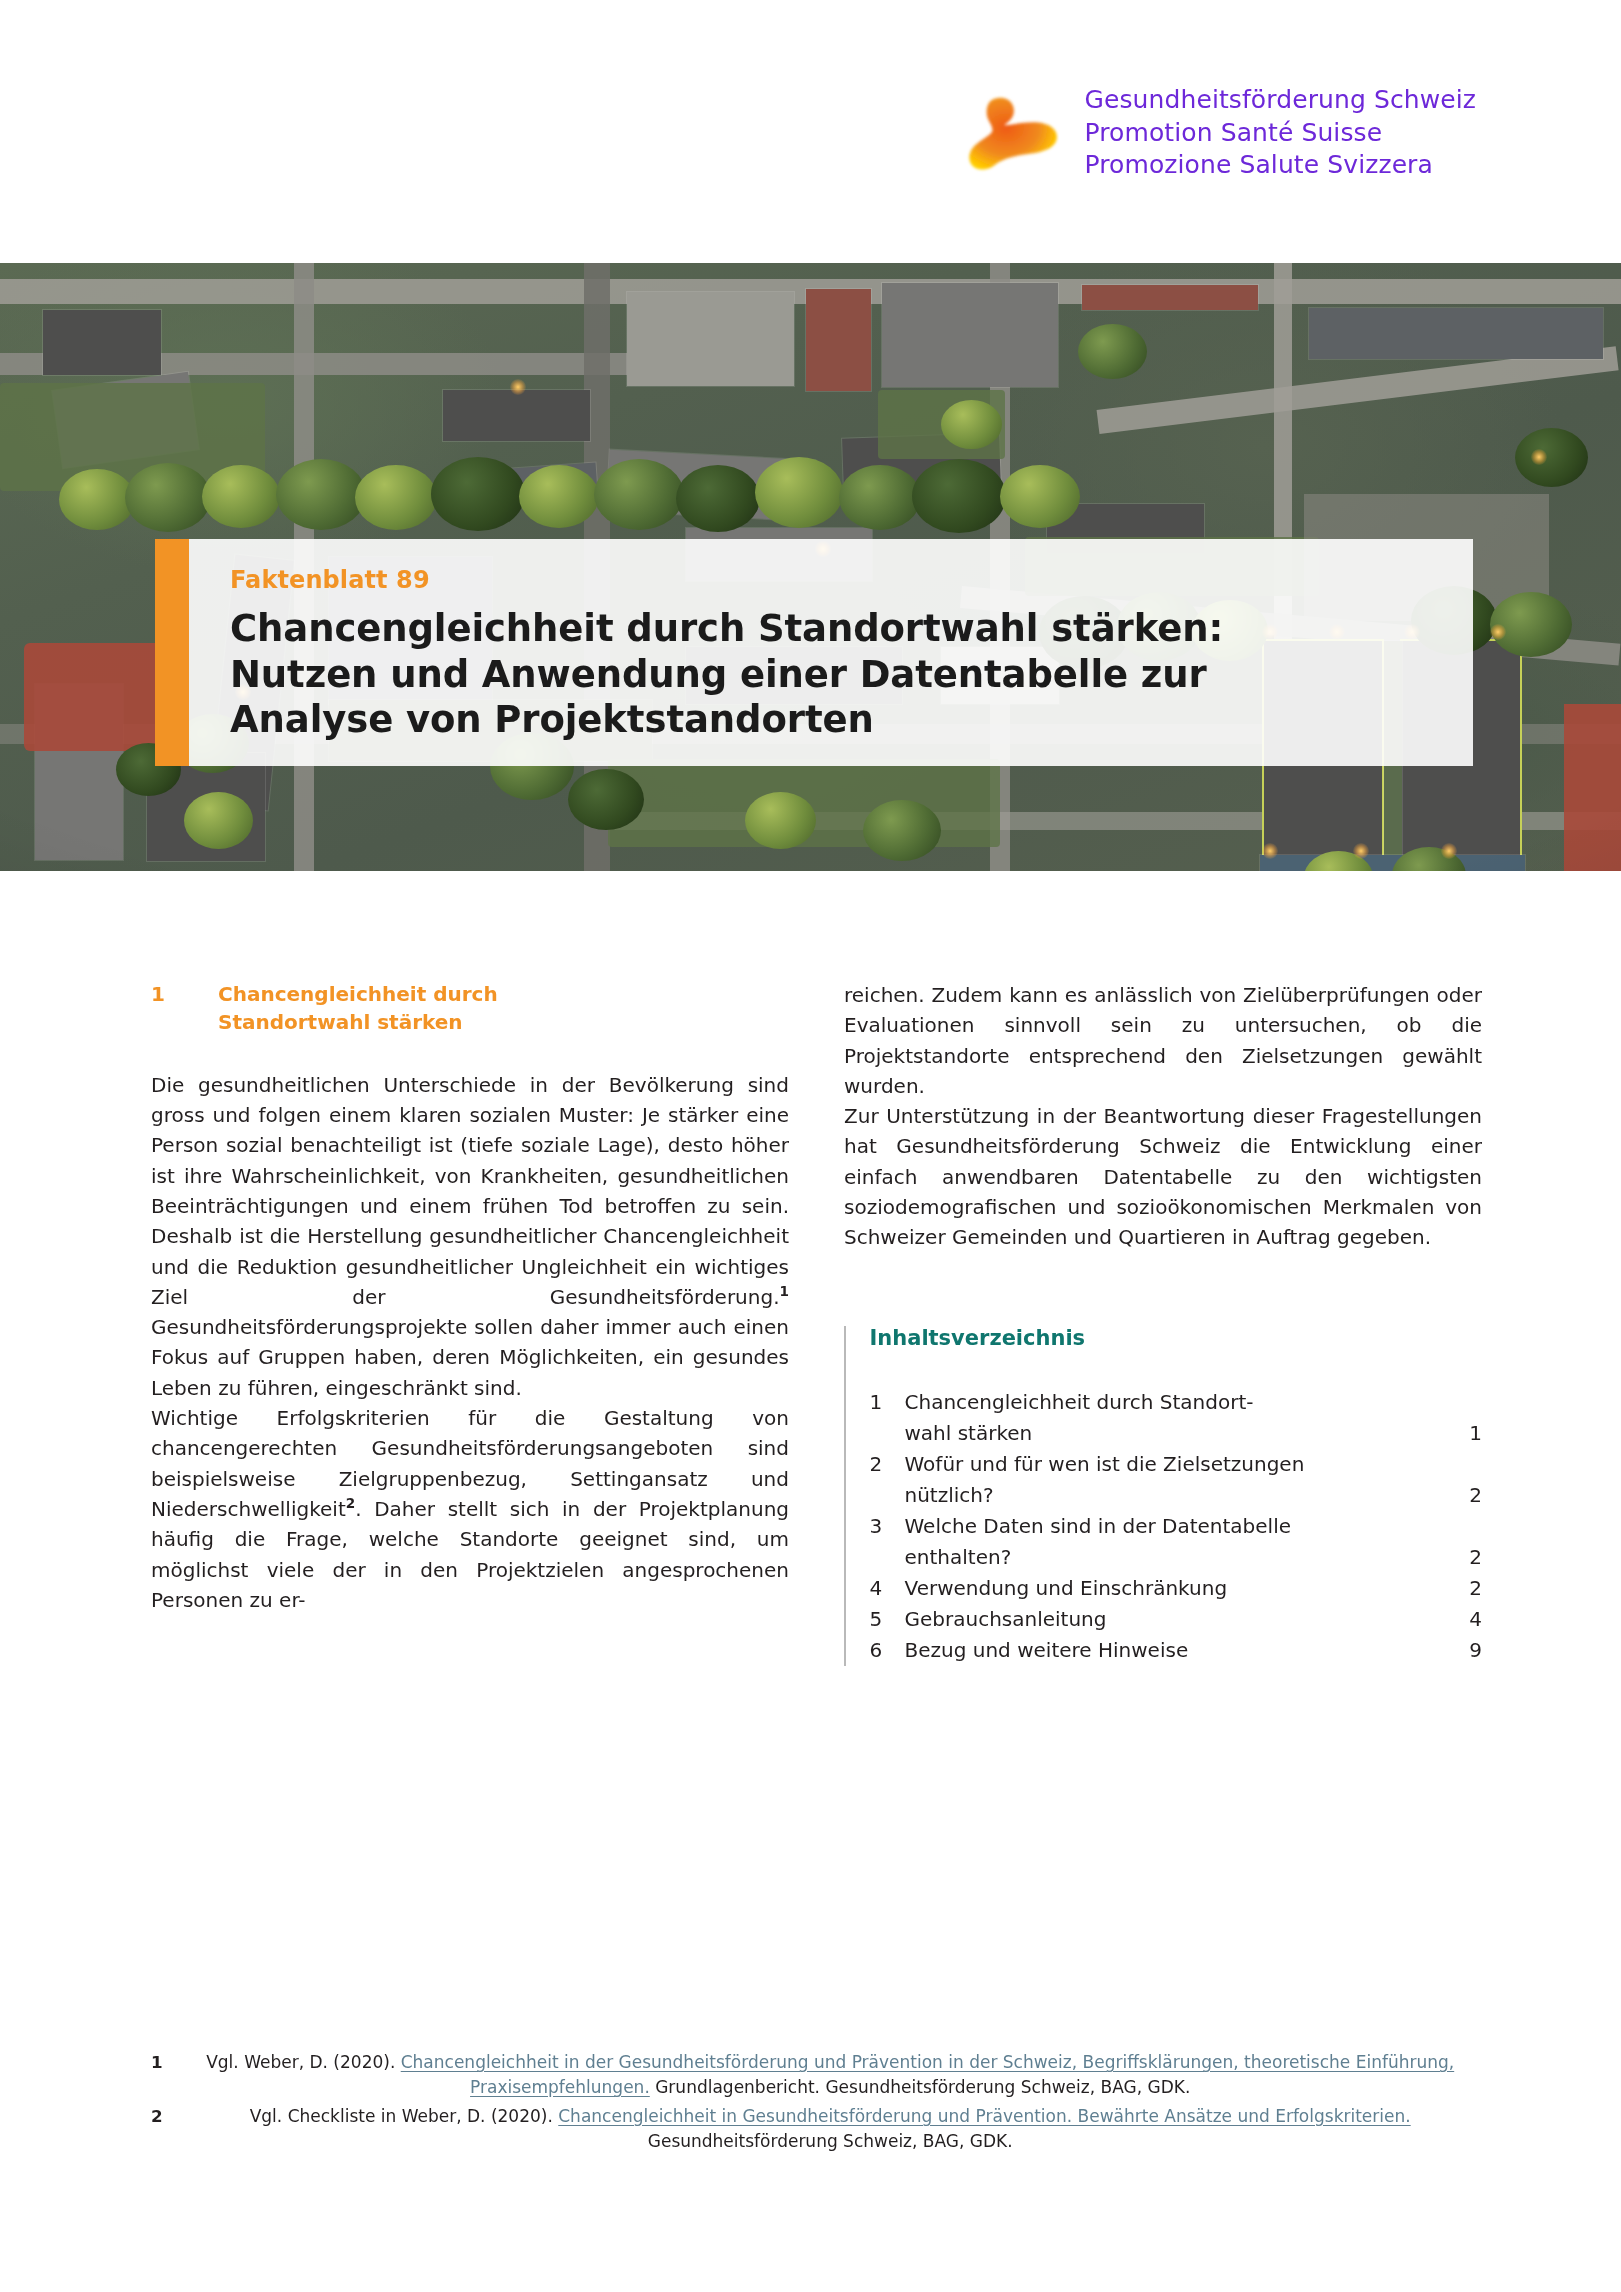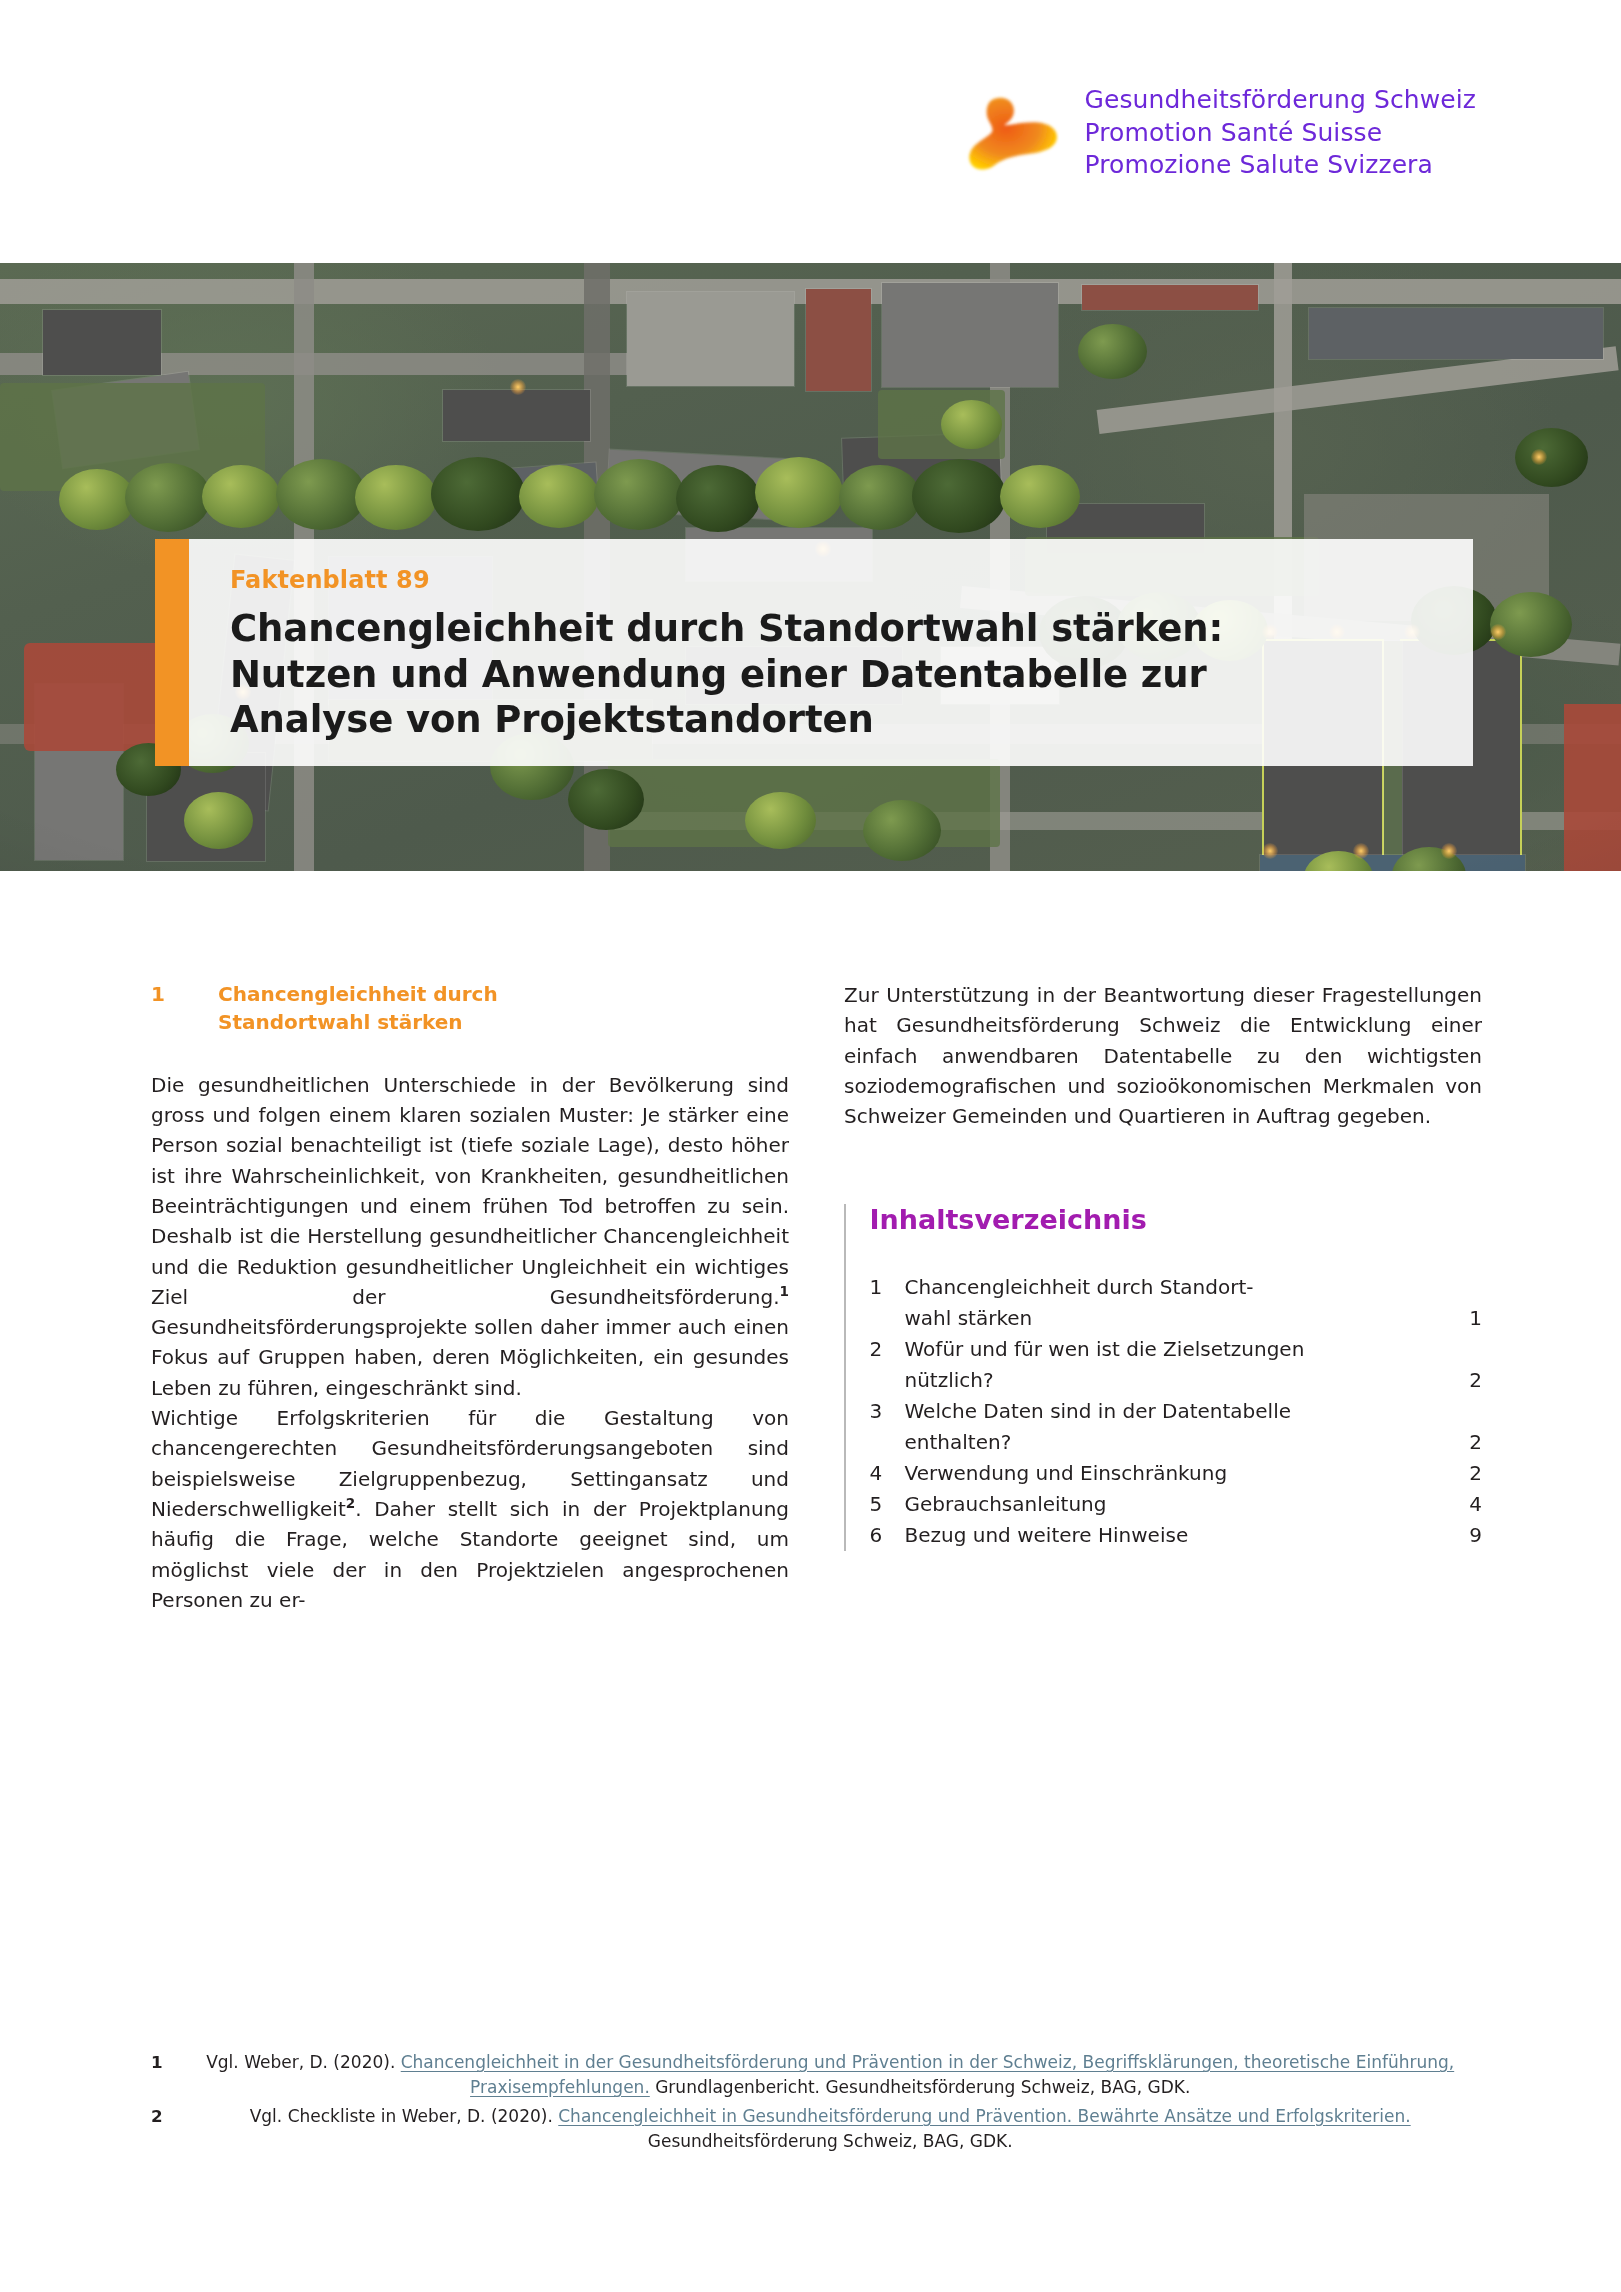--- a/index.html
+++ b/index.html
@@ -211,23 +211,23 @@
   p.body + p.body { margin-top: 0; }
   sup { font-size: 0.68em; vertical-align: super; line-height: 0; font-weight: 700; }
 
   
   .toc {
     margin-top: 73px;
     border-left: 2px solid #b9b9b9;
     padding-left: 23.5px;
   }
   .toc-title {
-    color: #a21caf;
+    color: #0f766e;
     font-weight: 700;
-    font-size: 27px;
+    font-size: 21px;
     margin: 0 0 37px 0;
   }
   .toc-list { }
   .toc-row {
     display: flex;
     align-items: flex-start;
     font-size: 20px;
     line-height: 1.55;
     color: #231f20;
   }
@@ -429,20 +429,21 @@
         <span class="tl">Standortwahl stärken</span>
       </div>
     </div>
 
     <p class="body"><span>Die gesundheitlichen Unterschiede in der Bevölkerung sind gross und folgen einem klaren sozialen Muster: Je stärker eine Person sozial benachteiligt ist (tiefe soziale Lage), desto höher ist ihre Wahrscheinlichkeit, von Krankheiten, gesundheitlichen Beeinträchtigungen und einem frühen Tod betroffen zu sein. Deshalb ist die Herstellung gesundheitlicher Chancengleichheit und die Reduktion gesundheitlicher Ungleichheit ein wichtiges Ziel der Gesundheitsförderung.</span><sup>1</sup><span> Gesundheitsförderungsprojekte sollen daher immer auch einen Fokus auf Gruppen haben, deren Möglichkeiten, ein gesundes Leben zu führen, eingeschränkt sind.</span></p>
 
     <p class="body"><span>Wichtige Erfolgskriterien für die Gestaltung von chancengerechten Gesundheitsförderungsangeboten sind beispielsweise Zielgruppenbezug, Settingansatz und Niederschwelligkeit</span><sup>2</sup><span>. Daher stellt sich in der Projektplanung häufig die Frage, welche Standorte geeignet sind, um möglichst viele der in den Projektzielen angesprochenen Personen zu er-</span></p>
   </div>
 
   <div class="col">
+    <p class="body">reichen. Zudem kann es anlässlich von Zielüberprüfungen oder Evaluationen sinnvoll sein zu untersuchen, ob die Projektstandorte entsprechend den Zielsetzungen gewählt wurden.</p>
     <p class="body">Zur Unterstützung in der Beantwortung dieser Fragestellungen hat Gesundheitsförderung Schweiz die Entwicklung einer einfach anwendbaren Datentabelle zu den wichtigsten soziodemografischen und sozioökonomischen Merkmalen von Schweizer Gemeinden und Quartieren in Auftrag gegeben.</p>
 
     <div class="toc">
       <div class="toc-title">Inhaltsverzeichnis</div>
       <div class="toc-list">
 
         <div class="toc-row">
           <div class="toc-n">1</div>
           <div class="toc-label">
             <span class="tl">Chancengleichheit durch Standort-</span>

